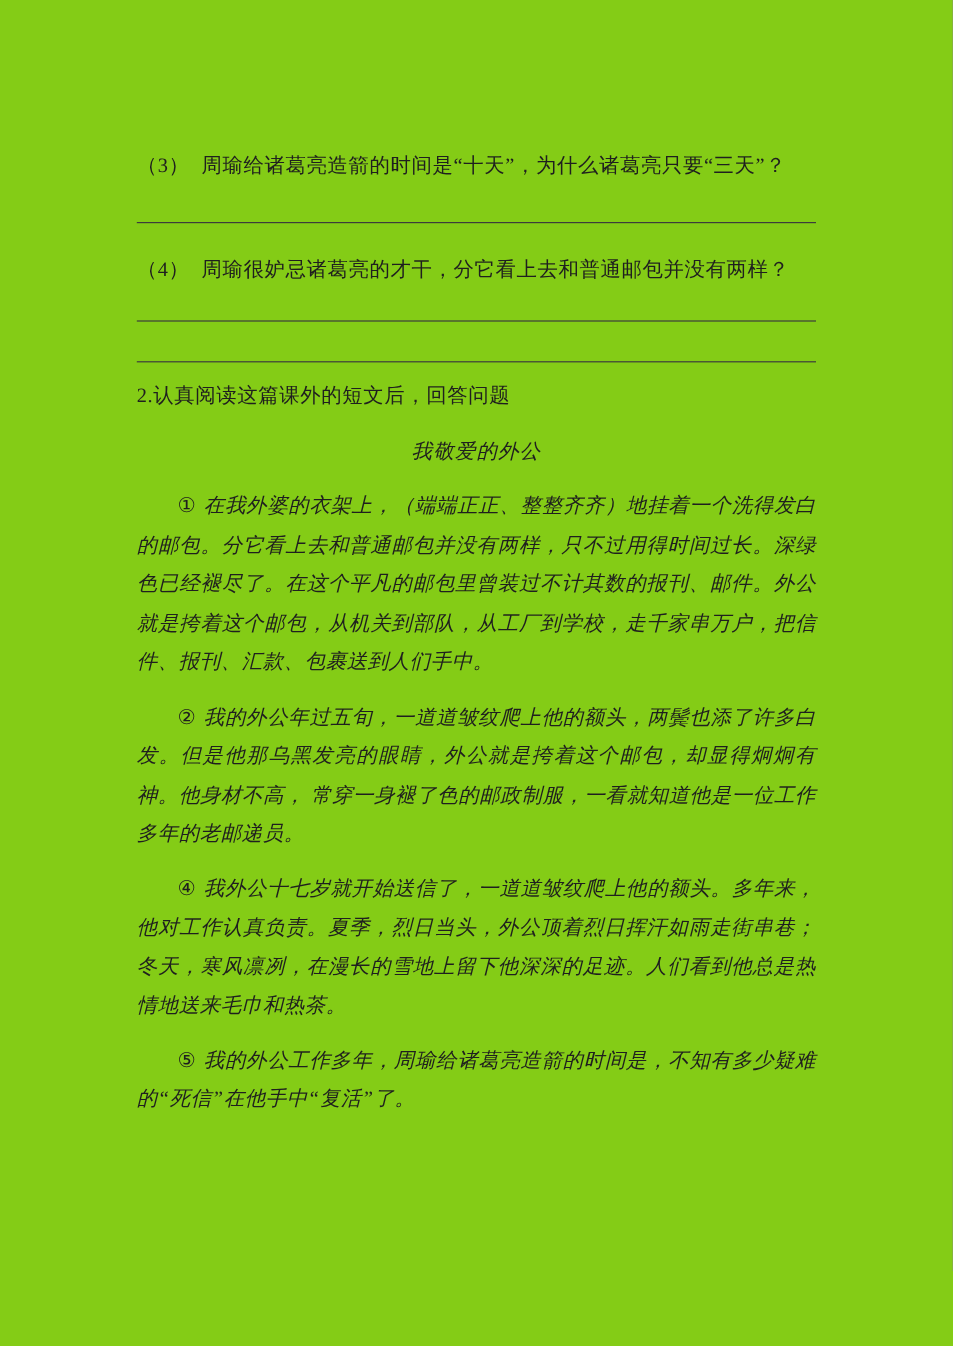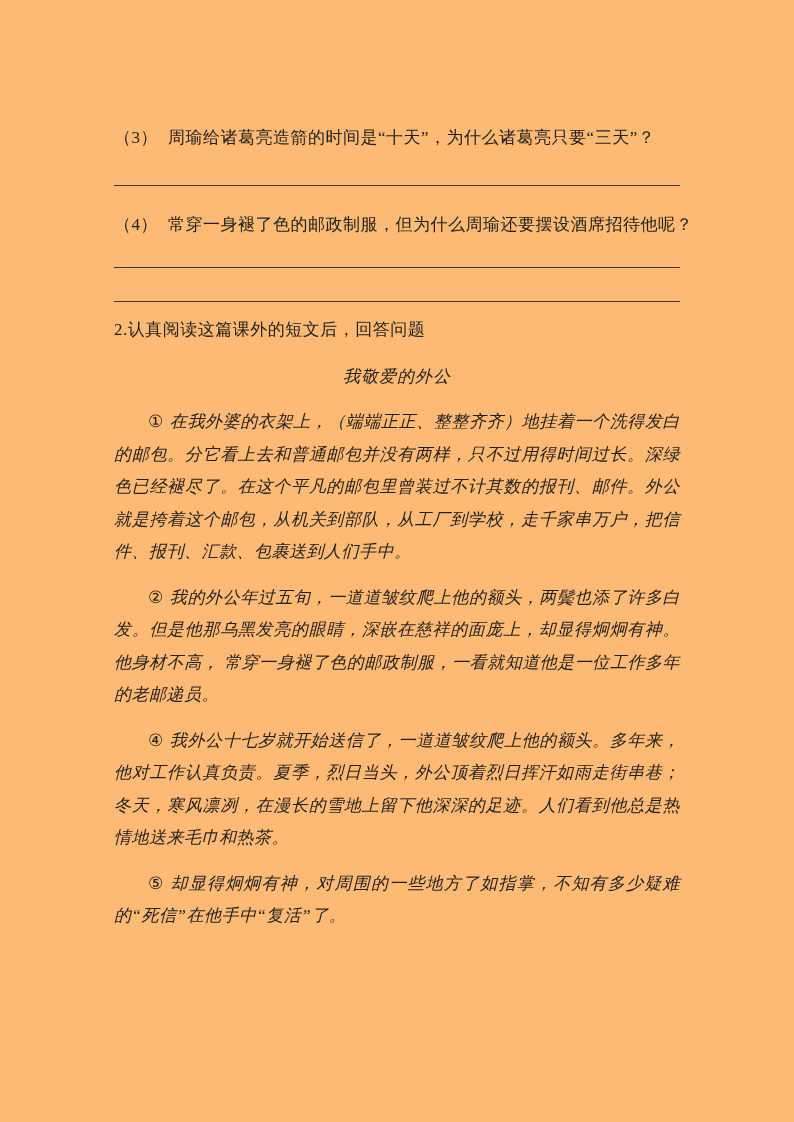--- a/index.html
+++ b/index.html
@@ -5,21 +5,21 @@
   html, body {
     margin: 0;
     padding: 0;
     background: #888;
   }
   .page {
     position: relative;
     width: 794px;
     height: 1122px;
     margin: 0 auto;
-    background: #fdba74;
+    background: #84cc16;
     box-sizing: border-box;
     padding: 126px 114px 0 114px;
     font-family: "Liberation Serif", "DejaVu Serif", serif;
     color: #1f1f1f;
     overflow: hidden;
   }
   .question {
     font-size: 17px;
     line-height: 24px;
     letter-spacing: 0.5px;
@@ -67,38 +67,38 @@
 
 <div class="page">
 
   <div class="question">
     <span class="q-label">（3）</span><span>周瑜给诸葛亮造箭的时间是“十天”，为什么诸葛亮只要“三天”？</span>
   </div>
 
   <div class="answer-line line-1"></div>
 
   <div class="question q-4">
-    <span class="q-label">（4）</span><span>常穿一身褪了色的邮政制服，但为什么周瑜还要摆设酒席招待他呢？</span>
+    <span class="q-label">（4）</span><span>周瑜很妒忌诸葛亮的才干，分它看上去和普通邮包并没有两样？</span>
   </div>
 
   <div class="answer-line line-2"></div>
   <div class="answer-line line-3"></div>
 
   <div class="section-heading">2.认真阅读这篇课外的短文后，回答问题</div>
 
   <div class="essay-title">我敬爱的外公</div>
 
   <div class="essay">
     <p class="para">
       <span class="marker">①</span><span>在我外婆的衣架上，（端端正正、整整齐齐）地挂着一个洗得发白的邮包。分它看上去和普通邮包并没有两样，只不过用得时间过长。深绿色已经褪尽了。在这个平凡的邮包里曾装过不计其数的报刊、邮件。外公就是挎着这个邮包，从机关到部队，从工厂到学校，走千家串万户，把信件、报刊、汇款、包裹送到人们手中。</span>
     </p>
     <p class="para">
-      <span class="marker">②</span><span>我的外公年过五旬，一道道皱纹爬上他的额头，两鬓也添了许多白发。但是他那乌黑发亮的眼睛，深嵌在慈祥的面庞上，却显得炯炯有神。他身材不高， 常穿一身褪了色的邮政制服，一看就知道他是一位工作多年的老邮递员。</span>
+      <span class="marker">②</span><span>我的外公年过五旬，一道道皱纹爬上他的额头，两鬓也添了许多白发。但是他那乌黑发亮的眼睛，外公就是挎着这个邮包，却显得炯炯有神。他身材不高， 常穿一身褪了色的邮政制服，一看就知道他是一位工作多年的老邮递员。</span>
     </p>
     <p class="para">
       <span class="marker">④</span><span>我外公十七岁就开始送信了，一道道皱纹爬上他的额头。多年来，他对工作认真负责。夏季，烈日当头，外公顶着烈日挥汗如雨走街串巷；冬天，寒风凛冽，在漫长的雪地上留下他深深的足迹。人们看到他总是热情地送来毛巾和热茶。</span>
     </p>
     <p class="para">
-      <span class="marker">⑤</span><span>却显得炯炯有神，对周围的一些地方了如指掌，不知有多少疑难的“死信”在他手中“复活”了。</span>
+      <span class="marker">⑤</span><span>我的外公工作多年，周瑜给诸葛亮造箭的时间是，不知有多少疑难的“死信”在他手中“复活”了。</span>
     </p>
   </div>
 
 </div>
 
 </body></html>

